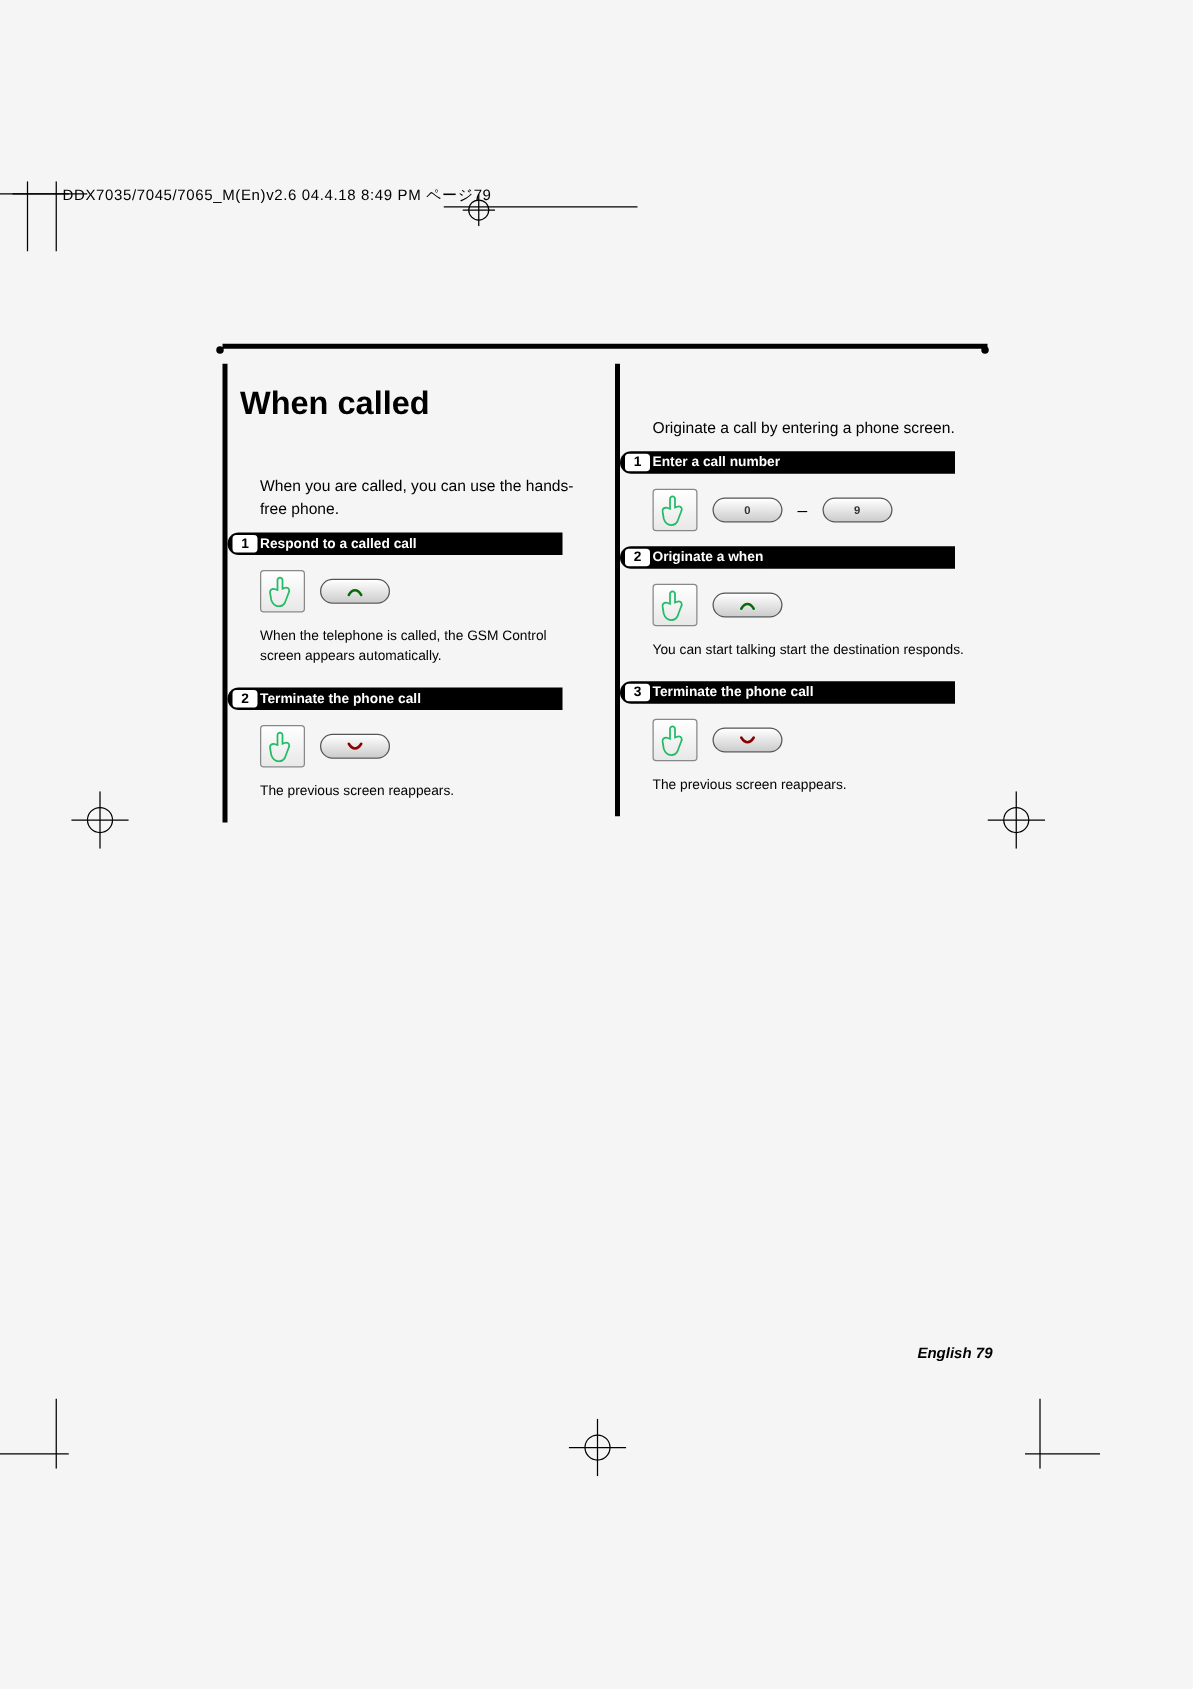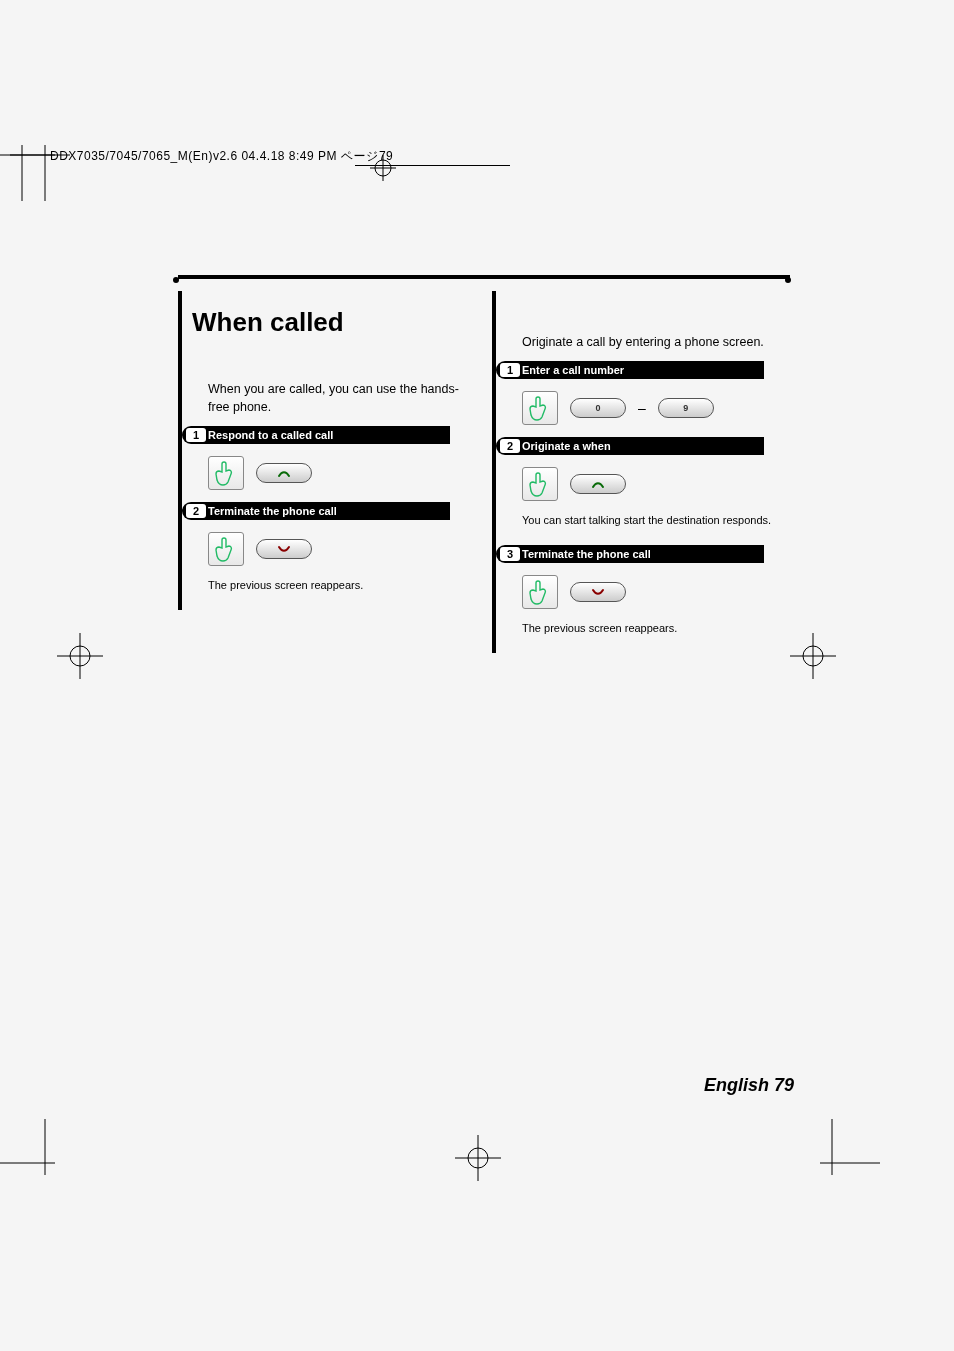--- a/index.html
+++ b/index.html
@@ -133,21 +133,21 @@
     line-height: 1.45;
     padding-left: 16px;
     margin-bottom: 16px;
   }
   .page-footer {
     position: absolute;
     right: 160px;
     top: 1075px;
     font-style: italic;
     font-weight: bold;
-    font-size: 18px;
+    font-size: 12px;
     margin-left: 28px;
   }
 </style>
 </head>
 <body>
 
 <div class="crop-mark" style="left:0;top:145px;">
 <svg width="68" height="60">
       <line x1="0" y1="10" x2="55" y2="10" stroke="#000" stroke-width="1"></line>
       <line x1="45" y1="0" x2="45" y2="56" stroke="#000" stroke-width="1"></line>
@@ -227,20 +227,21 @@
         <svg width="22" height="26" viewBox="0 0 22 26">
             <path d="M9 2c1 0 2 1 2 2v7l3-1c2 0 3 2 2 4l-3 8c-1 2-3 3-5 3-3 0-5-2-6-5l-1-6c0-2 1-3 3-3l3 1V4c0-1 1-2 2-2z" fill="none" stroke="#2b6" stroke-width="1.4"></path>
           </svg>
       </div>
       <div class="pill-btn ans">
         <svg width="14" height="12" viewBox="0 0 14 12">
             <path d="M2 9c3-5 7-5 10 0" fill="none" stroke="#0a6b0a" stroke-width="2" stroke-linecap="round"></path>
           </svg>
       </div>
     </div>
+    <div class="body-text">When the telephone is called, the GSM Control screen appears automatically.</div>
 
     <div class="step-bar">
       <span class="step-num">2</span>
       <span class="step-title">Terminate the phone call</span>
     </div>
     <div class="icon-row">
       <div class="finger-box">
         <svg width="22" height="26" viewBox="0 0 22 26">
             <path d="M9 2c1 0 2 1 2 2v7l3-1c2 0 3 2 2 4l-3 8c-1 2-3 3-5 3-3 0-5-2-6-5l-1-6c0-2 1-3 3-3l3 1V4c0-1 1-2 2-2z" fill="none" stroke="#2b6" stroke-width="1.4"></path>
           </svg>

